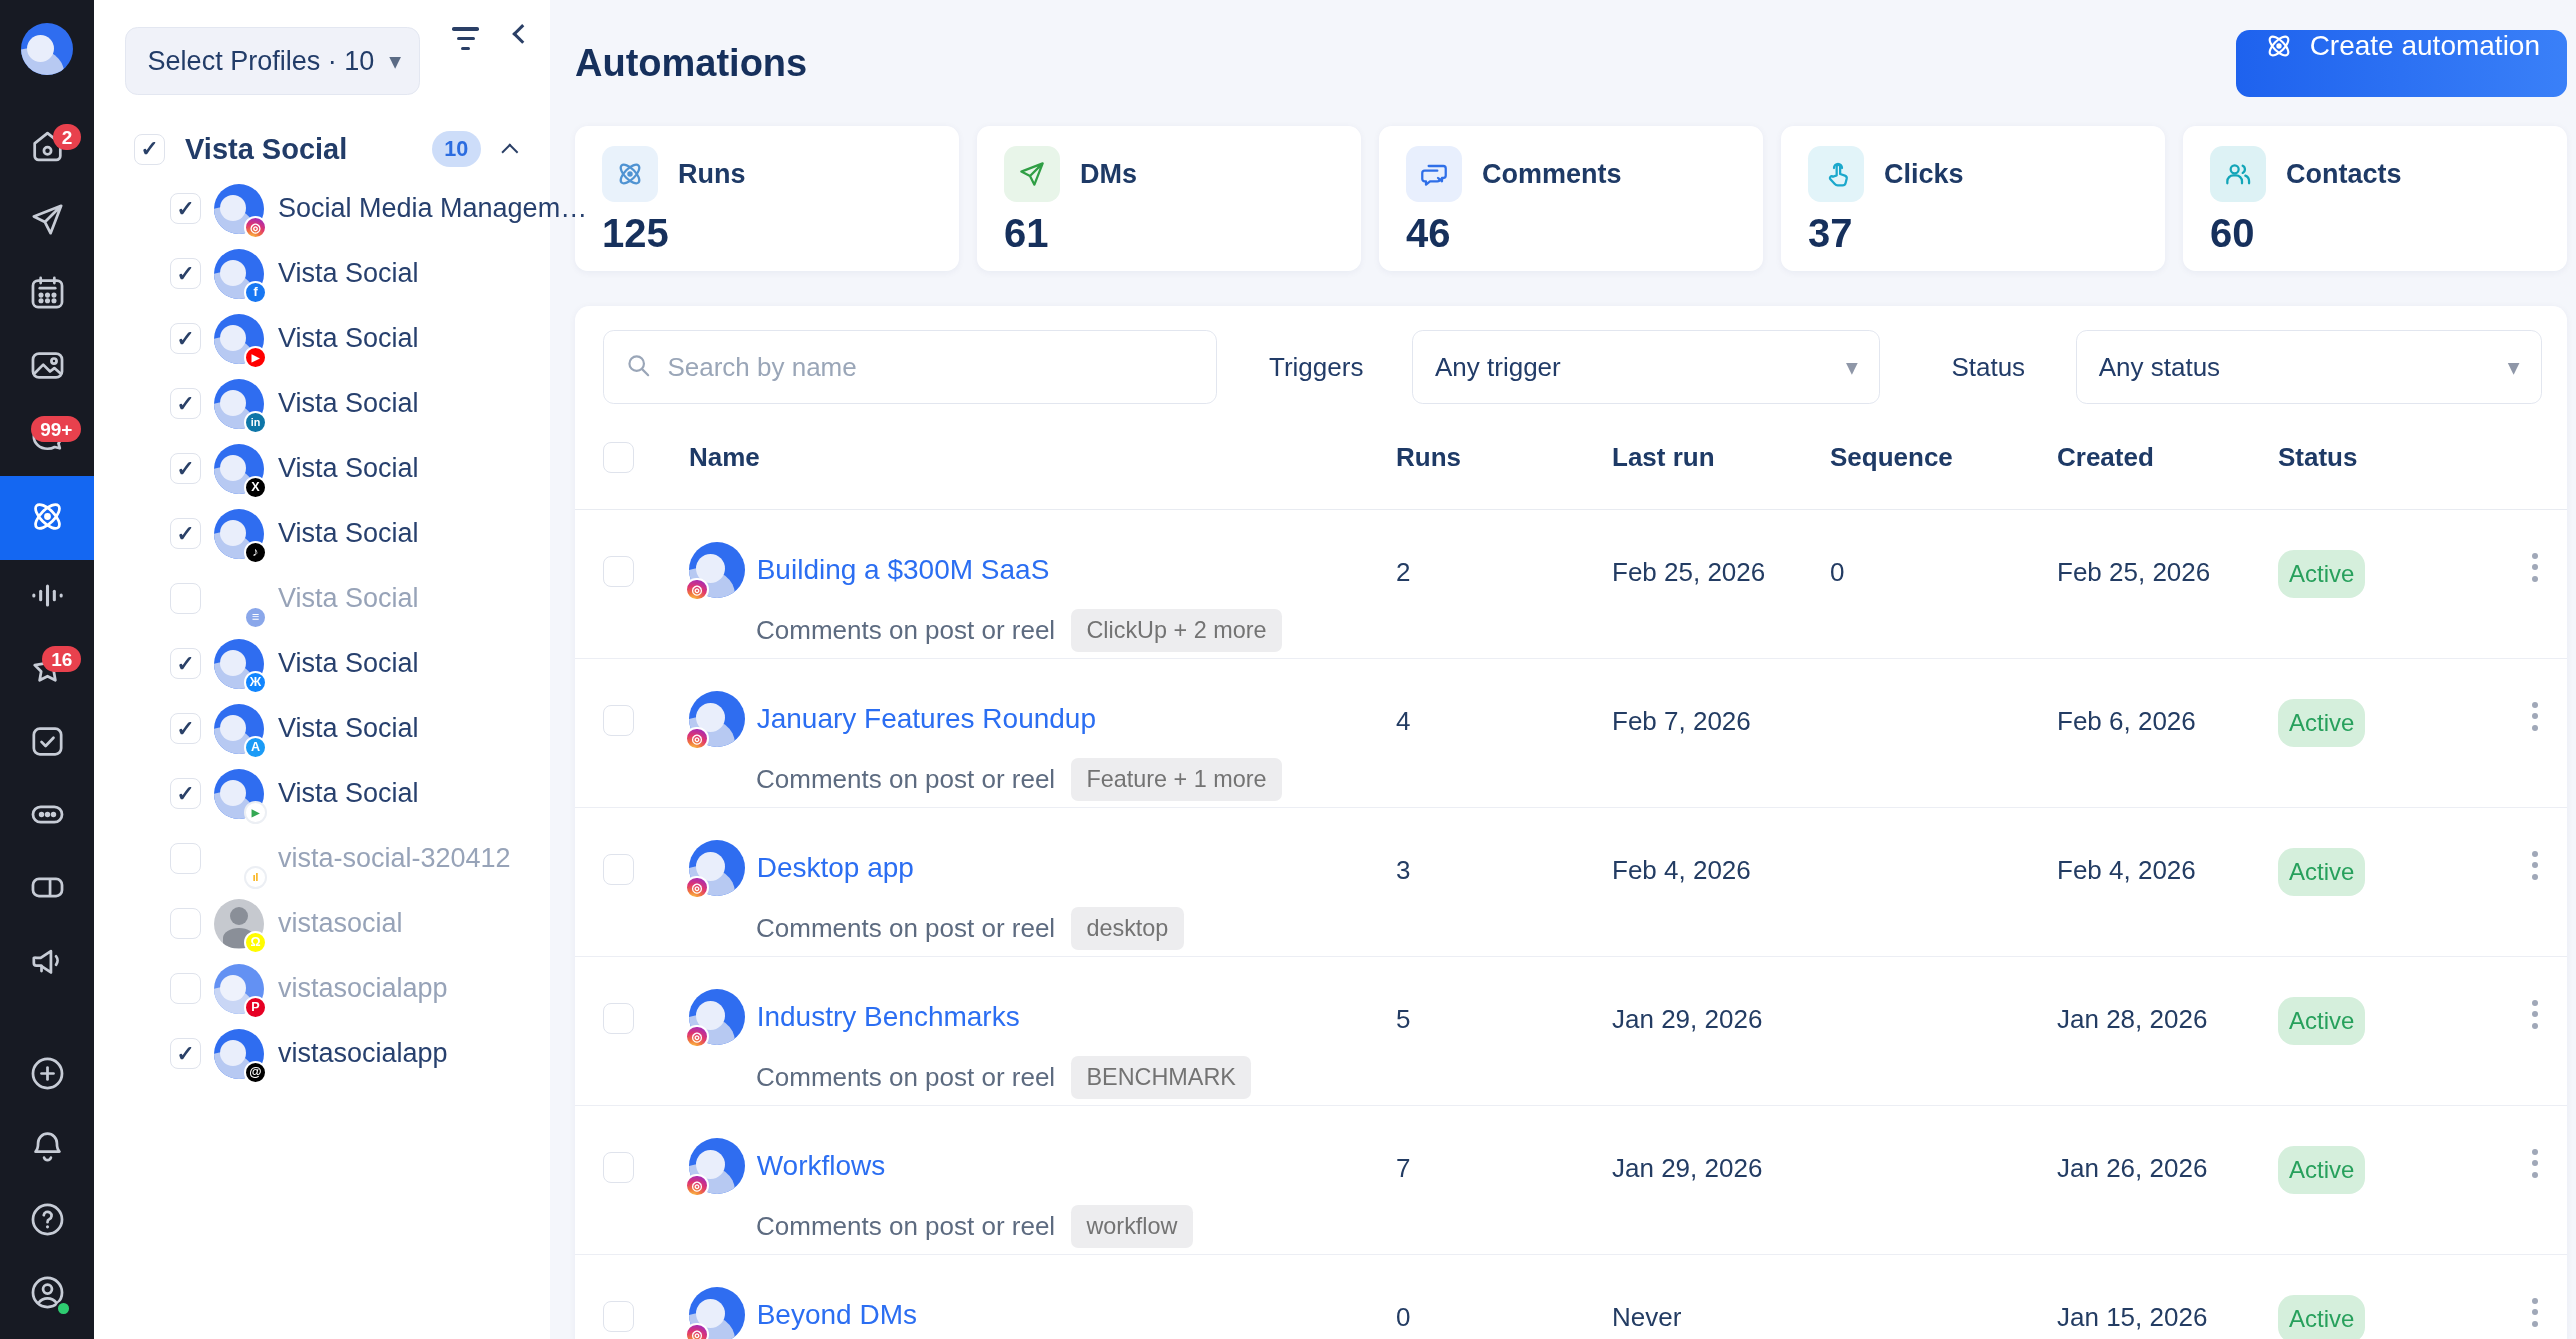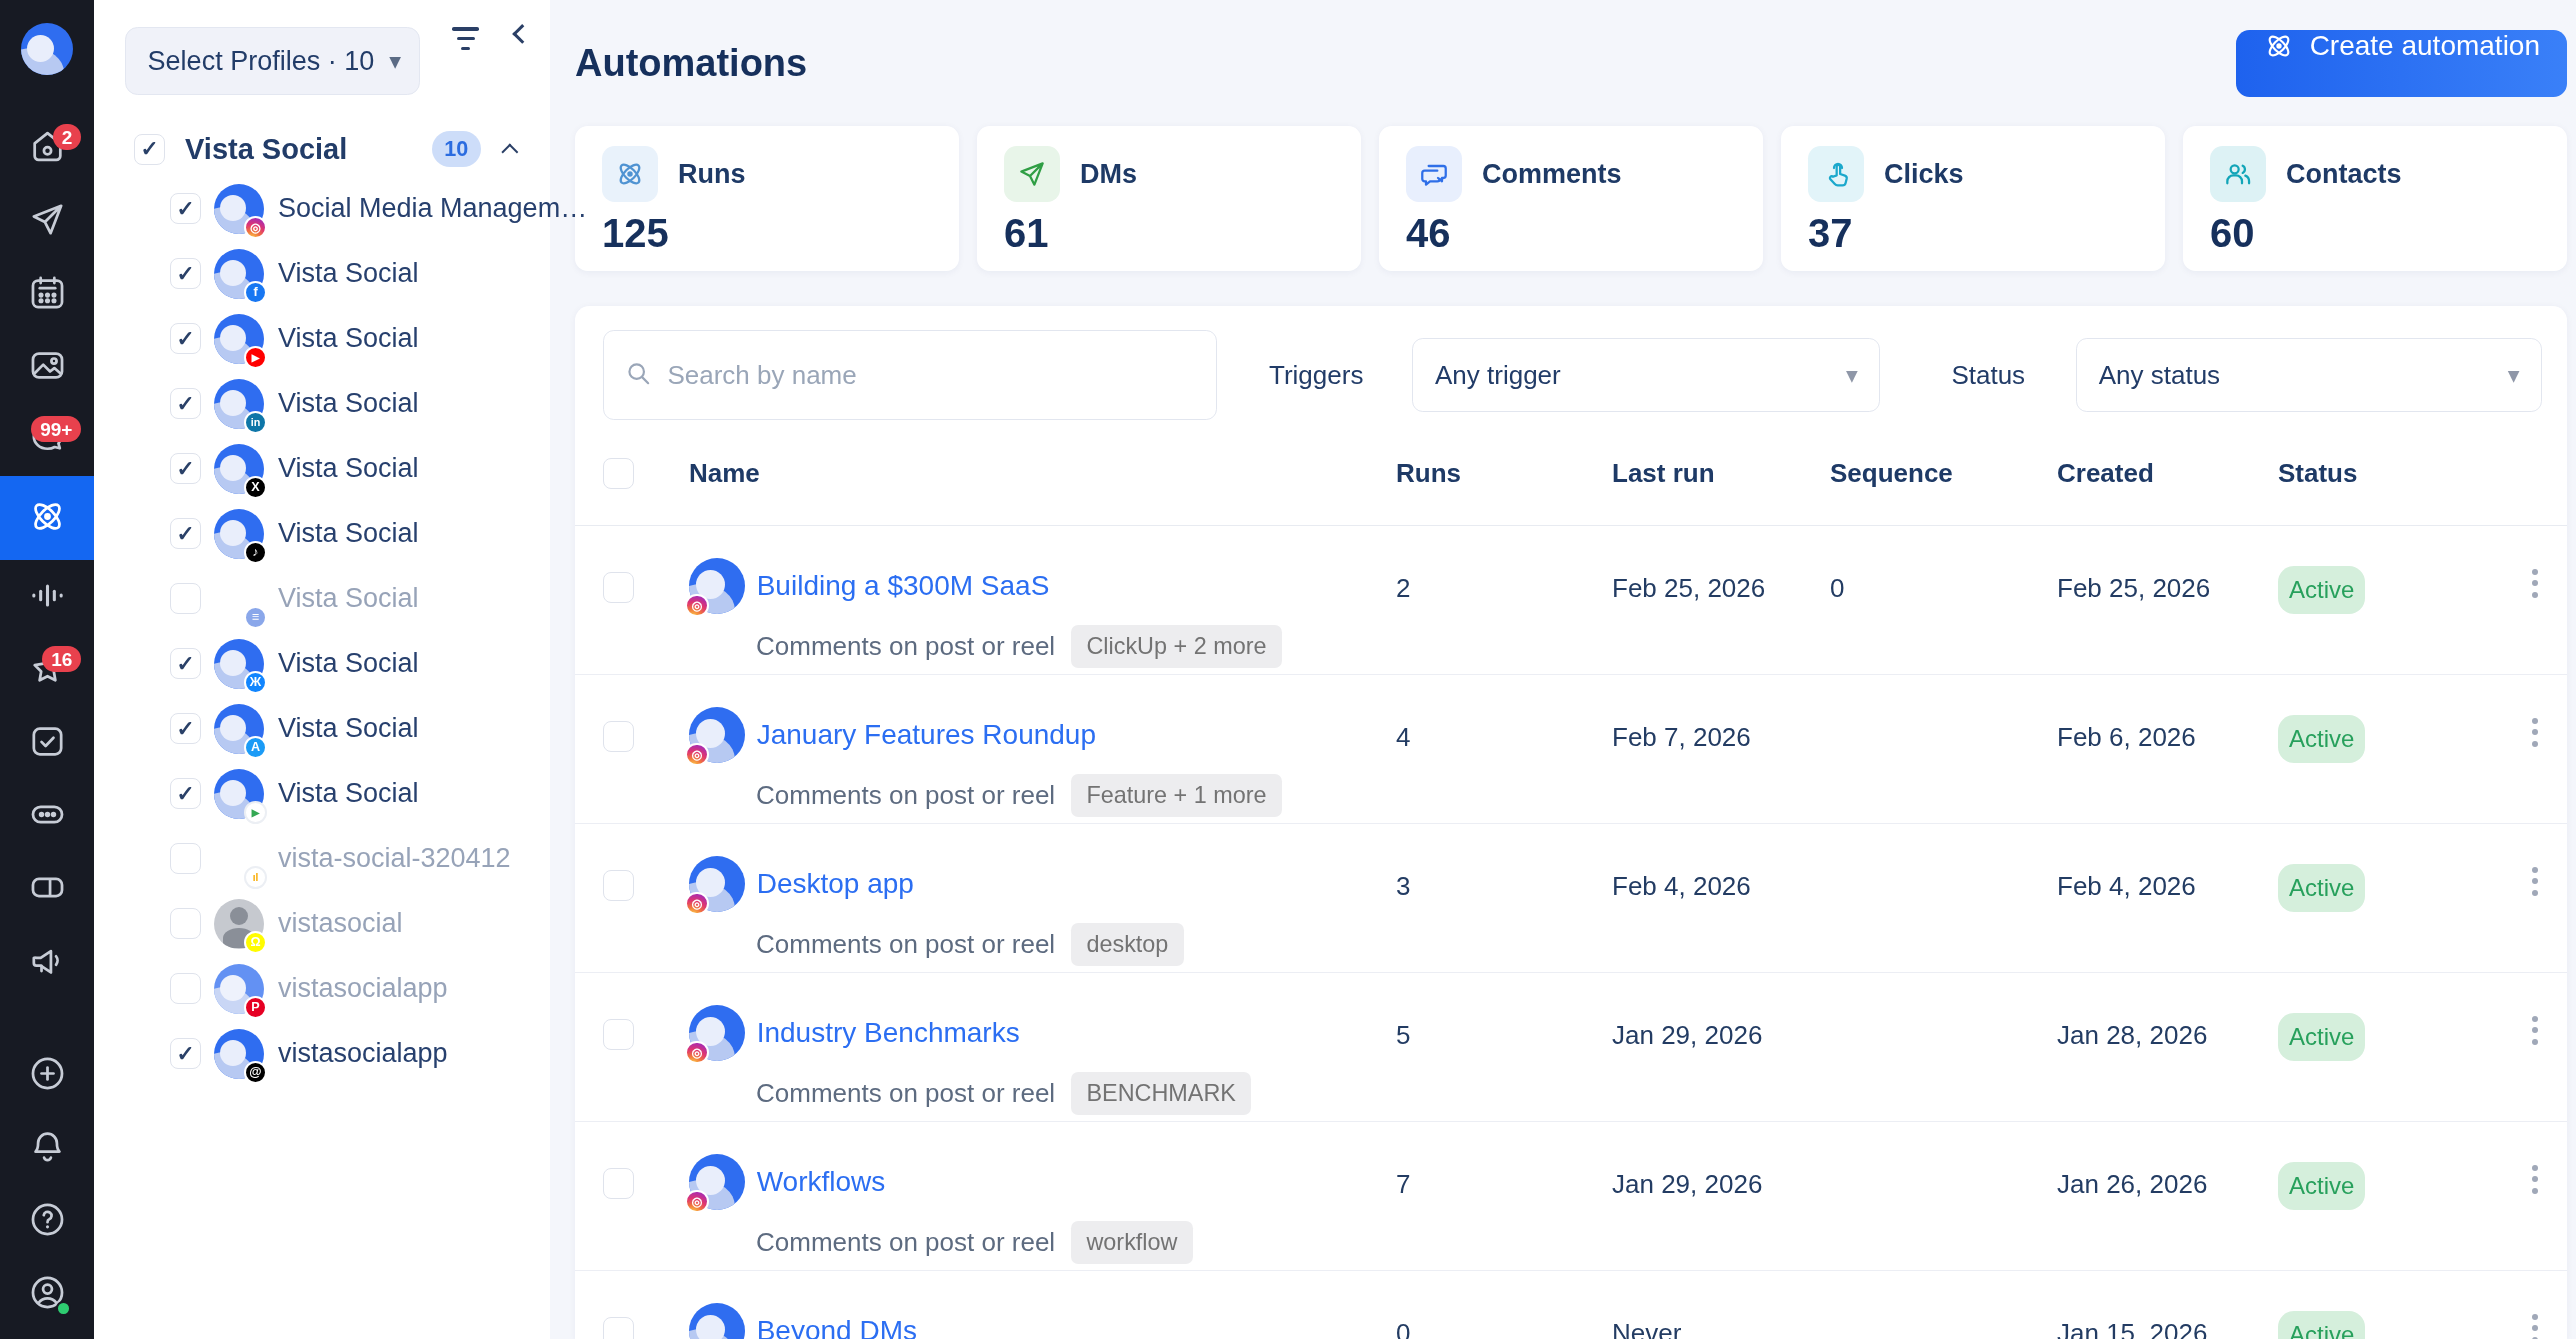--- a/index.html
+++ b/index.html
@@ -75,21 +75,21 @@
   .stat-card { flex:1; height:145px; background:#fff; border-radius:12.6px; box-shadow:0 1.8px 7.2px rgba(20,40,90,.05); padding:20px 27px; }
   .stat-top { display:flex; align-items:center; }
   .stat-icon { width:56px; height:56px; border-radius:12.6px; display:flex; align-items:center; justify-content:center; }
   .stat-icon svg { width:32px; height:32px; }
   .stat-label { margin-left:20px; font-size:27px; font-weight:bold; color:#1e3a66; }
   .stat-value { margin-top:9px; font-size:40px; font-weight:bold; color:#16305c; }
   .ic-runs { background:#e9f2fb; } .ic-dms { background:#e8f5e9; } .ic-comments { background:#e8effd; } .ic-clicks { background:#e2f4f9; } .ic-contacts { background:#ddf2f5; }
 
   .table-card { margin-top:35px; background:#fff; border-radius:14.4px 14.4px 0 0; height:1034px; overflow:hidden; box-shadow:0 1.8px 7.2px rgba(20,40,90,.05); }
   .filters { display:flex; align-items:center; padding:24px 18px 0 28px; }
-  .search-box { width:614px; height:90px; border:1.8px solid #e2e6ef; border-radius:10.8px; display:flex; align-items:center; padding:0 20px; background:#fff; }
+  .search-box { width:614px; height:74px; border:1.8px solid #e2e6ef; border-radius:10.8px; display:flex; align-items:center; padding:0 20px; background:#fff; }
   .search-box input { border:none; outline:none; font-size:26px; font-family:inherit; color:#223c68; margin-left:14.4px; width:100%; background:transparent; }
   .search-box input::placeholder { color:#9aa6b8; }
   .flt-label { font-size:26px; color:#223c68; }
   .lbl-trig { margin-left:52px; } .lbl-stat { margin-left:71px; }
   .select { height:74px; border:1.8px solid #e2e6ef; border-radius:10.8px; display:flex; align-items:center; padding:0 21.6px; font-size:26px; color:#223c68; cursor:pointer; background:#fff; }
   .sel-trig { width:468px; margin-left:49px; } .sel-stat { width:466px; margin-left:51px; }
   .select .caret { color:#8f97a8; }
 
   .tgrid { display:grid; grid-template-columns:86px 707px 216px 218px 227px 221px 216px 1fr; padding:0 23.4px 0 28px; }
   .thead { height:104px; align-items:center; margin-top:1.8px; border-bottom:1.8px solid #e8ebf1; }

